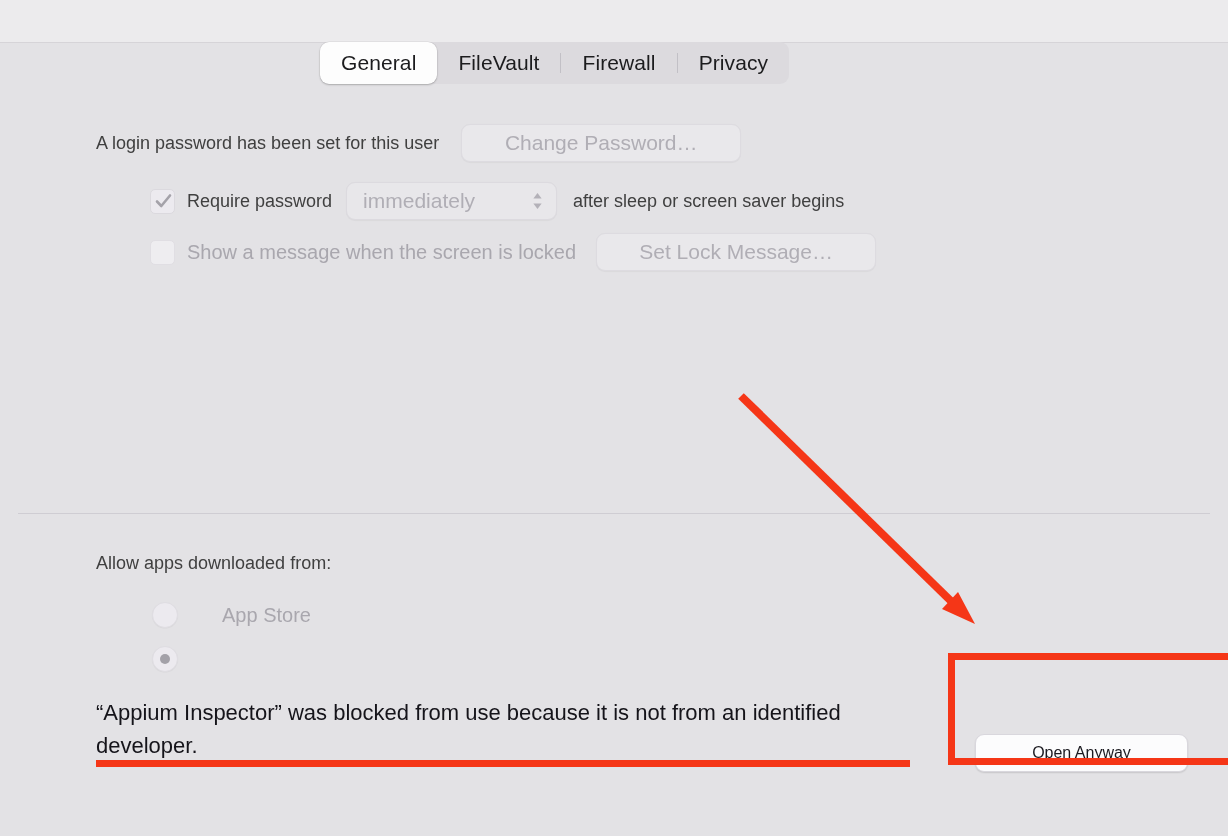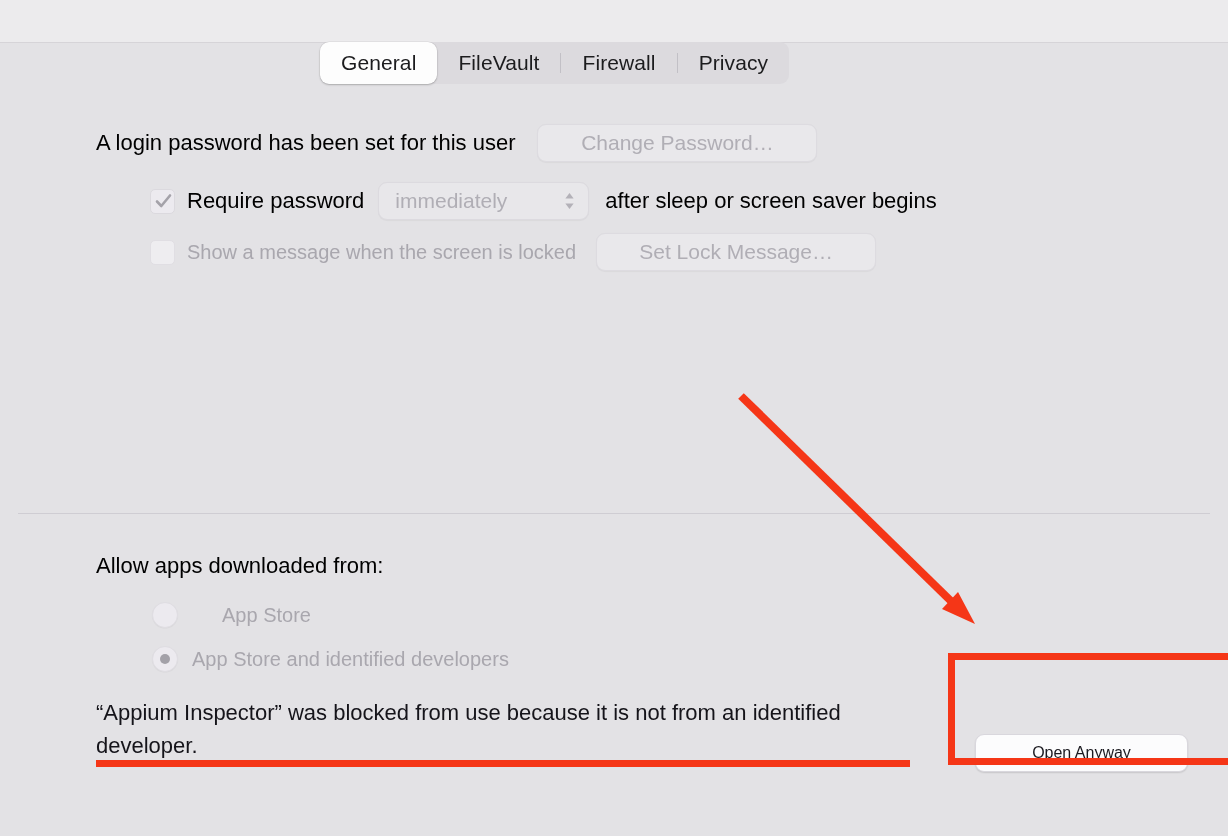--- a/index.html
+++ b/index.html
@@ -69,22 +69,22 @@
   }
 
   
   .content {
     position: absolute;
     left: 0; top: 43px;
     width: 1228px;
     height: 793px;
   }
   .label-dark {
-    font-size: 22px;
-    color: #000000;
+    font-size: 18px;
+    color: #404040;
   }
   .label-grey {
     font-size: 20px;
     color: #a9a7ae;
   }
 
   
   .row-login {
     position: absolute;
     left: 96px;
@@ -331,21 +331,20 @@
 
   <div class="radio-row" id="radio-row-appstore">
     <div class="radio"></div>
     <span class="label-grey">App Store</span>
   </div>
 
   <div class="radio-row" id="radio-row-identified">
     <div class="radio">
       <span class="dot"></span>
     </div>
-    <span class="label-grey">App Store and identified developers</span>
   </div>
 
   <div class="blocked-msg">“Appium Inspector” was blocked from use because it is not from an identified developer.</div>
 
   <div id="open-anyway-button">
     <span>Open Anyway</span>
   </div>
 
 </div>
 

